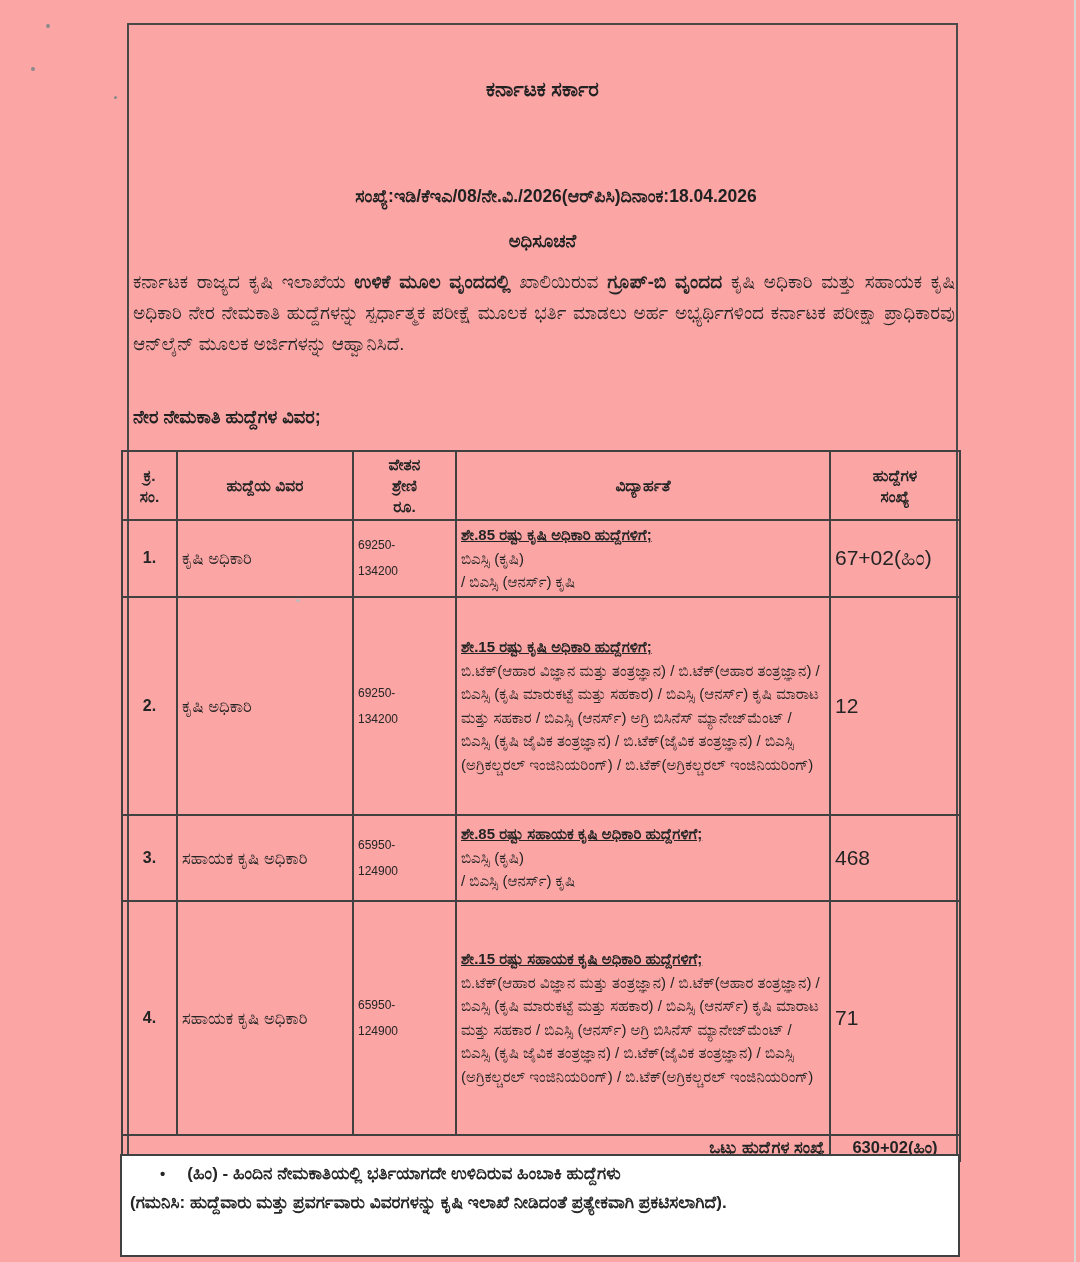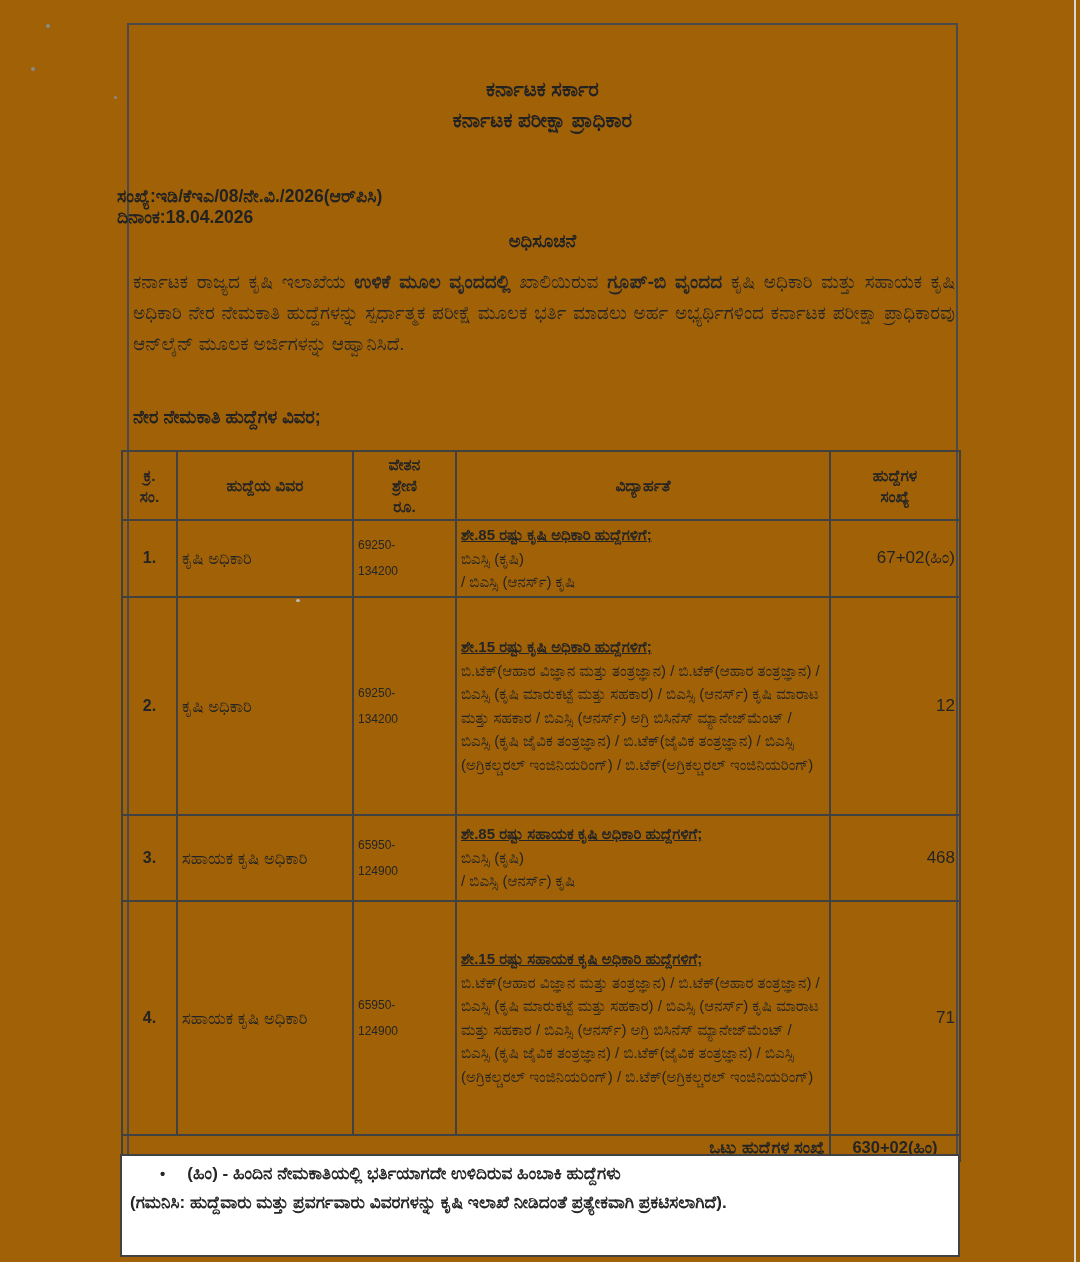--- a/index.html
+++ b/index.html
@@ -5,34 +5,34 @@
   html,body{margin:0;padding:0;}
   body{
     width:1080px;height:1262px;
     background:#ffffff;
     font-family:"Liberation Sans","DejaVu Sans",sans-serif;
     color:#1b1b1b;
     position:relative;
     overflow:hidden;
     -webkit-font-smoothing:antialiased;
   }
-  .page{position:absolute;inset:0;background:#a16207;}
+  .page{position:absolute;inset:0;background:#fca5a5;}
   .border-box{
     position:absolute;left:127px;top:23px;width:827px;height:1229px;
     border:2px solid #4a4a4a;
   }
   .doc-header{
     position:absolute;left:127px;top:74px;width:831px;
     text-align:center;font-weight:bold;font-size:20px;line-height:31px;
     color:#222;
   }
   .ref-row{
-    position:absolute;left:117px;top:186px;width:822px;
+    position:absolute;left:145px;top:186px;width:822px;
     display:flex;justify-content:center;
-    font-weight:bold;font-size:17.5px;color:#222;flex-direction:column;
+    font-weight:bold;font-size:17.5px;color:#222;
   }
   .notif-title{
     position:absolute;left:127px;top:231px;width:831px;
     text-align:center;font-weight:bold;font-size:18px;color:#222;
   }
   .intro{
     position:absolute;left:133px;top:266px;width:822px;
     font-size:18.5px;line-height:31px;text-align:justify;color:#262626;
   }
   .intro .b{font-weight:bold;}
@@ -51,21 +51,21 @@
     color:#242424;
   }
   table.recruit th{
     font-size:15.5px;font-weight:bold;text-align:center;
     white-space:pre-line;line-height:21px;
   }
   td.sl{font-weight:bold;font-size:16px;text-align:center;}
   td.post{font-size:16.5px;text-align:left;padding-left:14px;line-height:26px;}
   td.pay{font-size:12px;white-space:pre-line;line-height:26px;}
   td.qual{font-size:15px;text-align:left;line-height:23.5px;padding:4px 10px;}
-  td.count{font-size:17px;text-align:right;}
+  td.count{font-size:21px;text-align:left;}
   .qual-head{font-weight:bold;text-decoration:underline;display:block;}
   .qual-body{white-space:pre-line;display:block;}
   tr.total-row td{font-weight:bold;font-size:16.5px;margin-left:28px;}
   td.total-label{text-align:right;padding-right:14px;}
   td.total-value{text-align:center;font-size:17px;}
   .footnote-box{
     position:absolute;left:120px;top:1154px;width:836px;height:99px;
     border:2px solid #414141;background:#fff;
     font-weight:bold;color:#262626;
   }
@@ -95,21 +95,20 @@
   <span class="speck speck1"></span>
   <span class="speck speck2"></span>
   <span class="speck speck3"></span>
   <span class="speck speck4"></span>
   <span class="edge-shadow"></span>
 
   <div class="border-box"></div>
 
   <div class="doc-header">
     <div>ಕರ್ನಾಟಕ ಸರ್ಕಾರ</div>
-    <div>ಕರ್ನಾಟಕ ಪರೀಕ್ಷಾ ಪ್ರಾಧಿಕಾರ</div>
   </div>
 
   <div class="ref-row">
     <span>ಸಂಖ್ಯೆ:ಇಡಿ/ಕೆಇಎ/08/ನೇ.ವಿ./2026(ಆರ್‌ಪಿಸಿ)</span>
     <span>ದಿನಾಂಕ:18.04.2026</span>
   </div>
 
   <div class="notif-title">ಅಧಿಸೂಚನೆ</div>
 
   <div class="intro"><span>ಕರ್ನಾಟಕ ರಾಜ್ಯದ ಕೃಷಿ ಇಲಾಖೆಯ </span><span class="b">ಉಳಿಕೆ ಮೂಲ ವೃಂದದಲ್ಲಿ</span><span> ಖಾಲಿಯಿರುವ </span><span class="b">ಗ್ರೂಪ್-ಬಿ ವೃಂದದ</span><span> ಕೃಷಿ ಅಧಿಕಾರಿ ಮತ್ತು ಸಹಾಯಕ ಕೃಷಿ ಅಧಿಕಾರಿ ನೇರ ನೇಮಕಾತಿ ಹುದ್ದೆಗಳನ್ನು ಸ್ಪರ್ಧಾತ್ಮಕ ಪರೀಕ್ಷೆ ಮೂಲಕ ಭರ್ತಿ ಮಾಡಲು ಅರ್ಹ ಅಭ್ಯರ್ಥಿಗಳಿಂದ ಕರ್ನಾಟಕ ಪರೀಕ್ಷಾ ಪ್ರಾಧಿಕಾರವು ಆನ್‌ಲೈನ್ ಮೂಲಕ ಅರ್ಜಿಗಳನ್ನು ಆಹ್ವಾನಿಸಿದೆ.</span></div>

